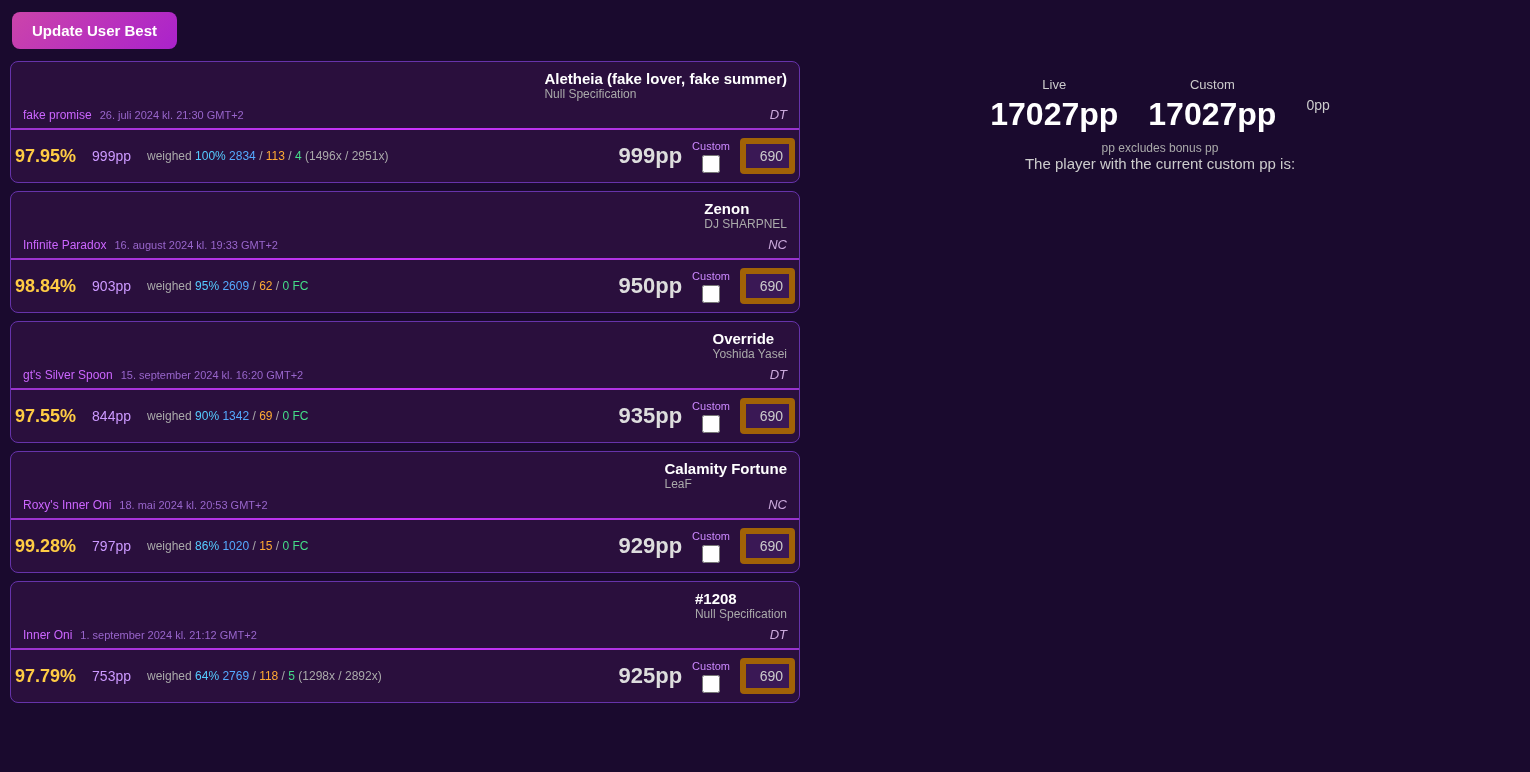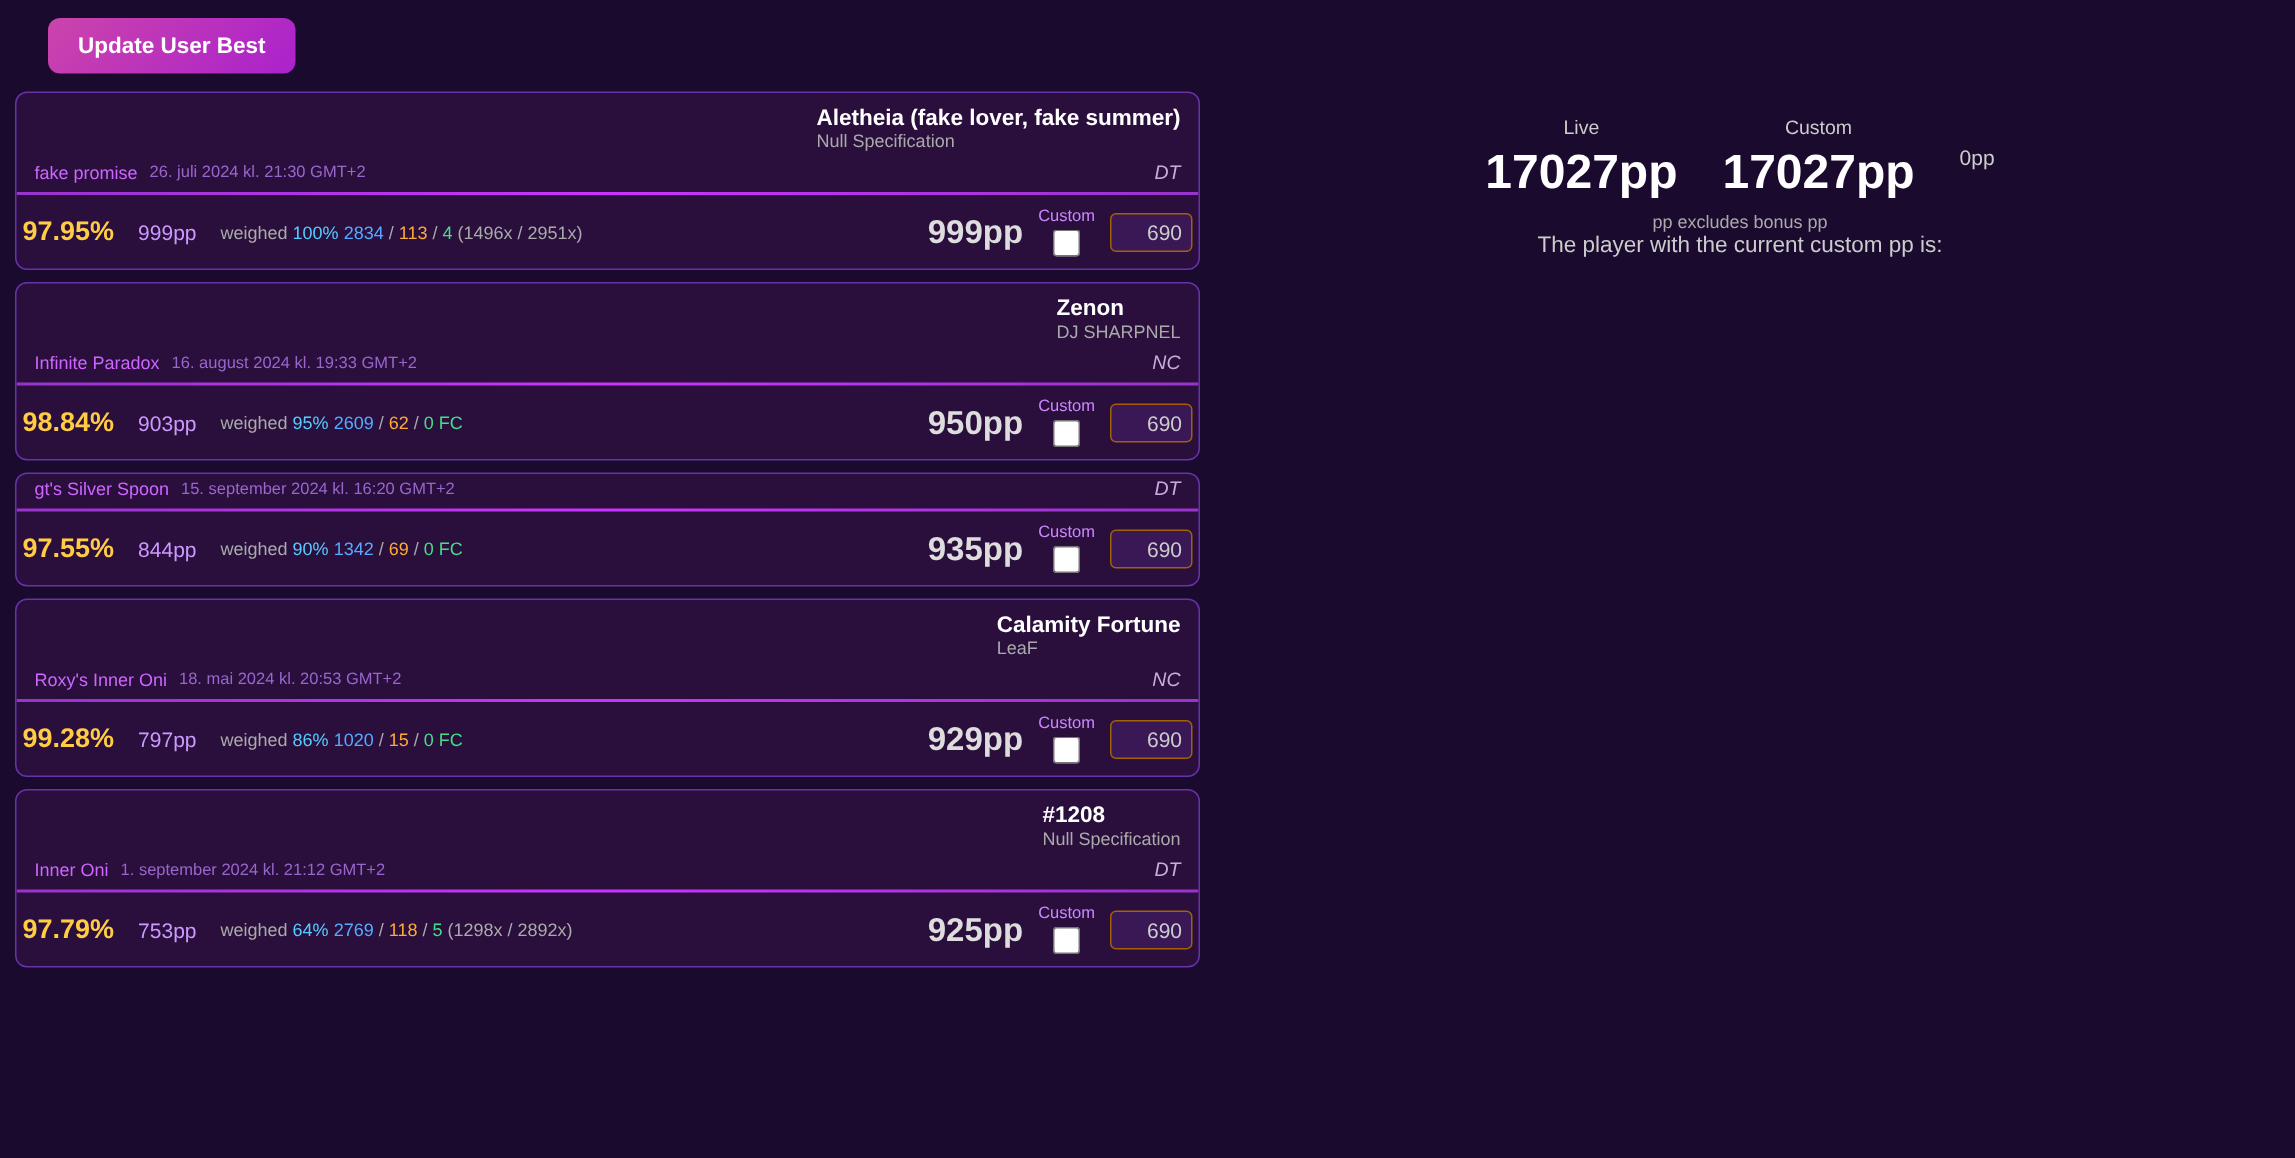--- a/index.html
+++ b/index.html
@@ -6,21 +6,21 @@
     body {
       background-color: #1a0a2e;
       color: #ffffff;
       font-family: 'Segoe UI', Tahoma, Geneva, Verdana, sans-serif;
       min-height: 772px;
       width: 1530px;
       overflow-x: hidden;
     }
 
     .top-bar {
-      padding: 12px 32px;
+      padding: 12px 12px;
       display: flex;
       align-items: flex-start;
     }
 
     .update-btn {
       background: linear-gradient(135deg, #cc44aa, #aa22cc);
       color: white;
       border: none;
       border-radius: 8px;
       padding: 10px 20px;
@@ -156,21 +156,21 @@
       width: 18px;
       height: 18px;
       border: 2px solid #9933cc;
       background: transparent;
       cursor: pointer;
     }
 
     .pp-input {
       width: 55px;
       background: #3a1855;
-      border: 1px solid #a16207;
+      border: 6px solid #a16207;
       border-radius: 4px;
       color: #cccccc;
       font-size: 14px;
       padding: 4px 6px;
       text-align: right;
     }
 
     
     .right-panel {
       flex: 1;
@@ -283,20 +283,26 @@
             <span class="pp-value">950pp</span>
             <div class="custom-section">
               <span class="custom-label">Custom</span>
               <input type="checkbox" class="custom-checkbox" style="">
             </div>
             <input type="text" class="pp-input" value="690" style="">
           </div>
         </div>
       </div>
       <div class="score-card">
+        <div class="score-header">
+          <div>
+            <div class="score-title">Override</div>
+            <div class="score-subtitle">Yoshida Yasei</div>
+          </div>
+        </div>
         <div class="score-meta">
           <span class="score-diff">gt's Silver Spoon</span>
           <span class="score-date">15. september 2024 kl. 16:20 GMT+2</span>
           <span class="score-mod">DT</span>
         </div>
         <div class="score-divider"></div>
         <div class="score-stats">
           <span class="accuracy">97.55%</span>
           <span class="pp-raw">844pp</span>
           <span class="weighed-info">weighed <span class="weighed-percent">90%</span>&nbsp;<span class="count-blue">1342</span> / <span class="count-orange">69</span> / <span class="count-green">0 FC</span></span>

